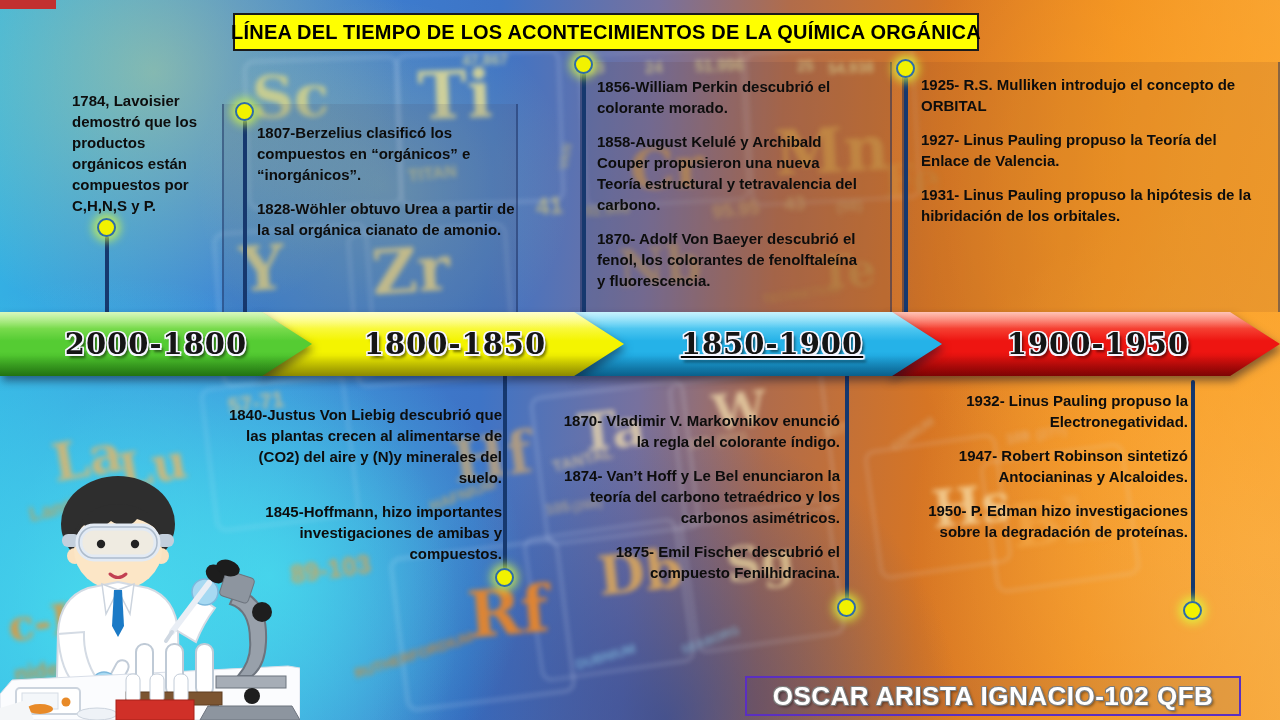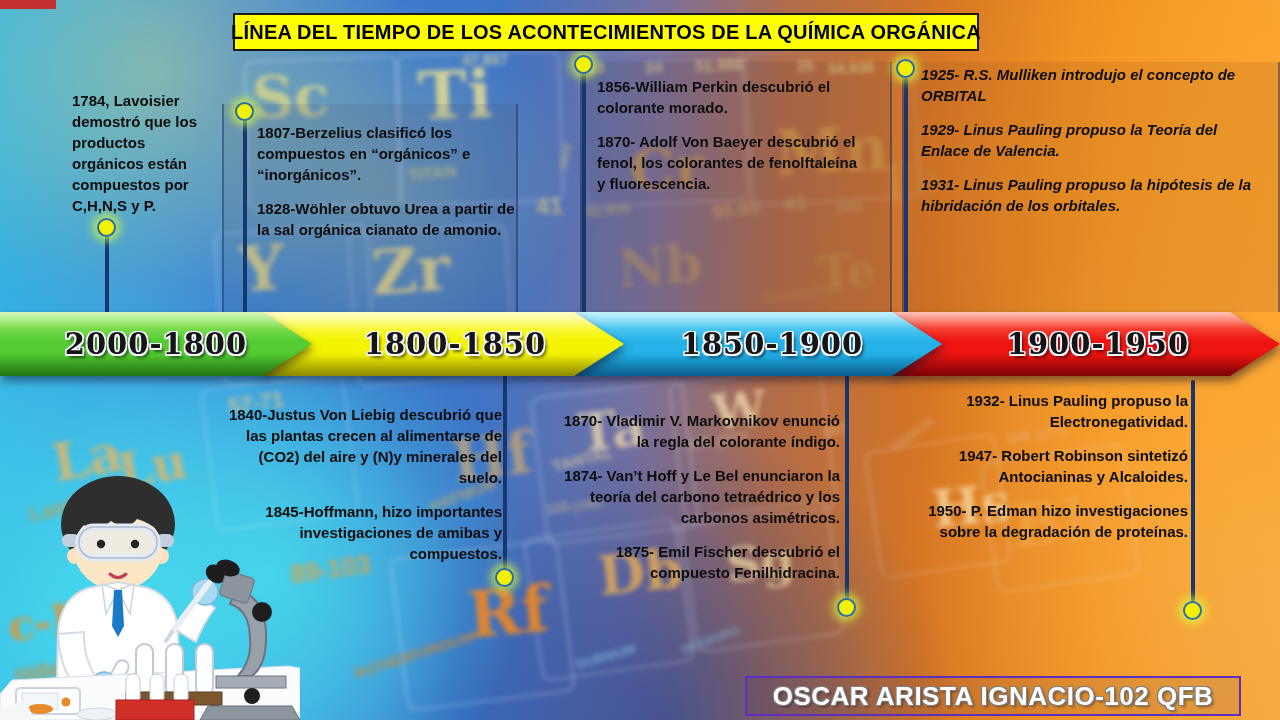--- a/index.html
+++ b/index.html
@@ -36,21 +36,21 @@
   .arrow{width:100%;height:100%;display:flex;align-items:center;justify-content:center;}
   .arrow.notch{clip-path:polygon(0 0, calc(100% - 50px) 0, 100% 50%, calc(100% - 50px) 100%, 0 100%, 50px 50%);}
   .arrow.flat{clip-path:polygon(0 0, calc(100% - 50px) 0, 100% 50%, calc(100% - 50px) 100%, 0 100%);}
   .arrow-label{
     font-family:"DejaVu Serif",serif;font-weight:700;font-size:29px;color:#151515;letter-spacing:1px;
     text-shadow:-1.5px -1.5px 0 #f6f6ff,1.5px -1.5px 0 #f6f6ff,-1.5px 1.5px 0 #f6f6ff,1.5px 1.5px 0 #f6f6ff,
       0 -1.5px 0 #f6f6ff,0 1.5px 0 #f6f6ff,-1.5px 0 0 #f6f6ff,1.5px 0 0 #f6f6ff,3px 4px 3px rgba(0,0,0,.55);
   }
   .aw1{left:0;width:312px;z-index:14;}
   .aw2{left:256px;width:368px;z-index:13;}
-  .aw3{left:572px;width:370px;z-index:12;}
+  .aw3{left:572px;width:370px;z-index:12;text-decoration:underline;}
   .aw4{left:886px;width:394px;z-index:11;}
   .aw2 .arrow-label,.aw3 .arrow-label,.aw4 .arrow-label{padding-left:30px;}
 
   .vline{position:absolute;width:4px;background:var(--connector,#16386e);border-radius:2px;z-index:9;}
   .dot{position:absolute;width:15px;height:15px;border-radius:50%;z-index:16;
     background:var(--marker,#f2f200);border:2.5px solid #2e6ca8;
     box-shadow:0 0 10px 4px rgba(220,255,60,.75);}
 
   .tblock{position:absolute;z-index:20;color:#0d0d0d;font-weight:700;font-size:15px;line-height:1.4;}
   .tblock p{margin:0 0 13px 0;}
@@ -185,25 +185,26 @@
 
   <div class="tblock" style="left:60px;top:90px;width:142px;margin-left:12px;">
     <p>1784, Lavoisier demostró que los productos orgánicos están compuestos por C,H,N,S y P.</p>
   </div>
   <div class="tblock" style="left:257px;top:122px;width:258px;">
     <p>1807-Berzelius clasificó los compuestos en “orgánicos” e “inorgánicos”.</p>
     <p>1828-Wöhler obtuvo Urea a partir de la sal orgánica cianato de amonio.</p>
   </div>
   <div class="tblock" style="left:597px;top:76px;width:262px;">
     <p>1856-William Perkin descubrió el colorante morado.</p>
+    <p>1858-August Kelulé y Archibald Couper propusieron una nueva Teoría estructural y tetravalencia del carbono.</p>
     <p>1870- Adolf Von Baeyer descubrió el fenol, los colorantes de fenolftaleína y fluorescencia.</p>
   </div>
-  <div class="tblock" style="left:921px;top:64px;width:332px;font-style:italic;">
+  <div class="tblock" style="left:921px;top:74px;width:332px;">
     <p>1925- R.S. Mulliken introdujo el concepto de ORBITAL</p>
-    <p>1929- Linus Pauling propuso la Teoría del Enlace de Valencia.</p>
+    <p>1927- Linus Pauling propuso la Teoría del Enlace de Valencia.</p>
     <p>1931- Linus Pauling propuso la hipótesis de la hibridación de los orbitales.</p>
   </div>
 
   <div class="tblock ralign" style="left:214px;top:404px;width:288px;">
     <p>1840-Justus Von Liebig descubrió que las plantas crecen al alimentarse de (CO2) del aire y (N)y minerales del suelo.</p>
     <p>1845-Hoffmann, hizo importantes investigaciones de amibas y compuestos.</p>
   </div>
   <div class="tblock ralign" style="left:558px;top:410px;width:282px;">
     <p>1870- Vladimir V. Markovnikov enunció la regla del colorante índigo.</p>
     <p>1874- Van’t Hoff y Le Bel enunciaron la teoría del carbono tetraédrico y los carbonos asimétricos.</p>

